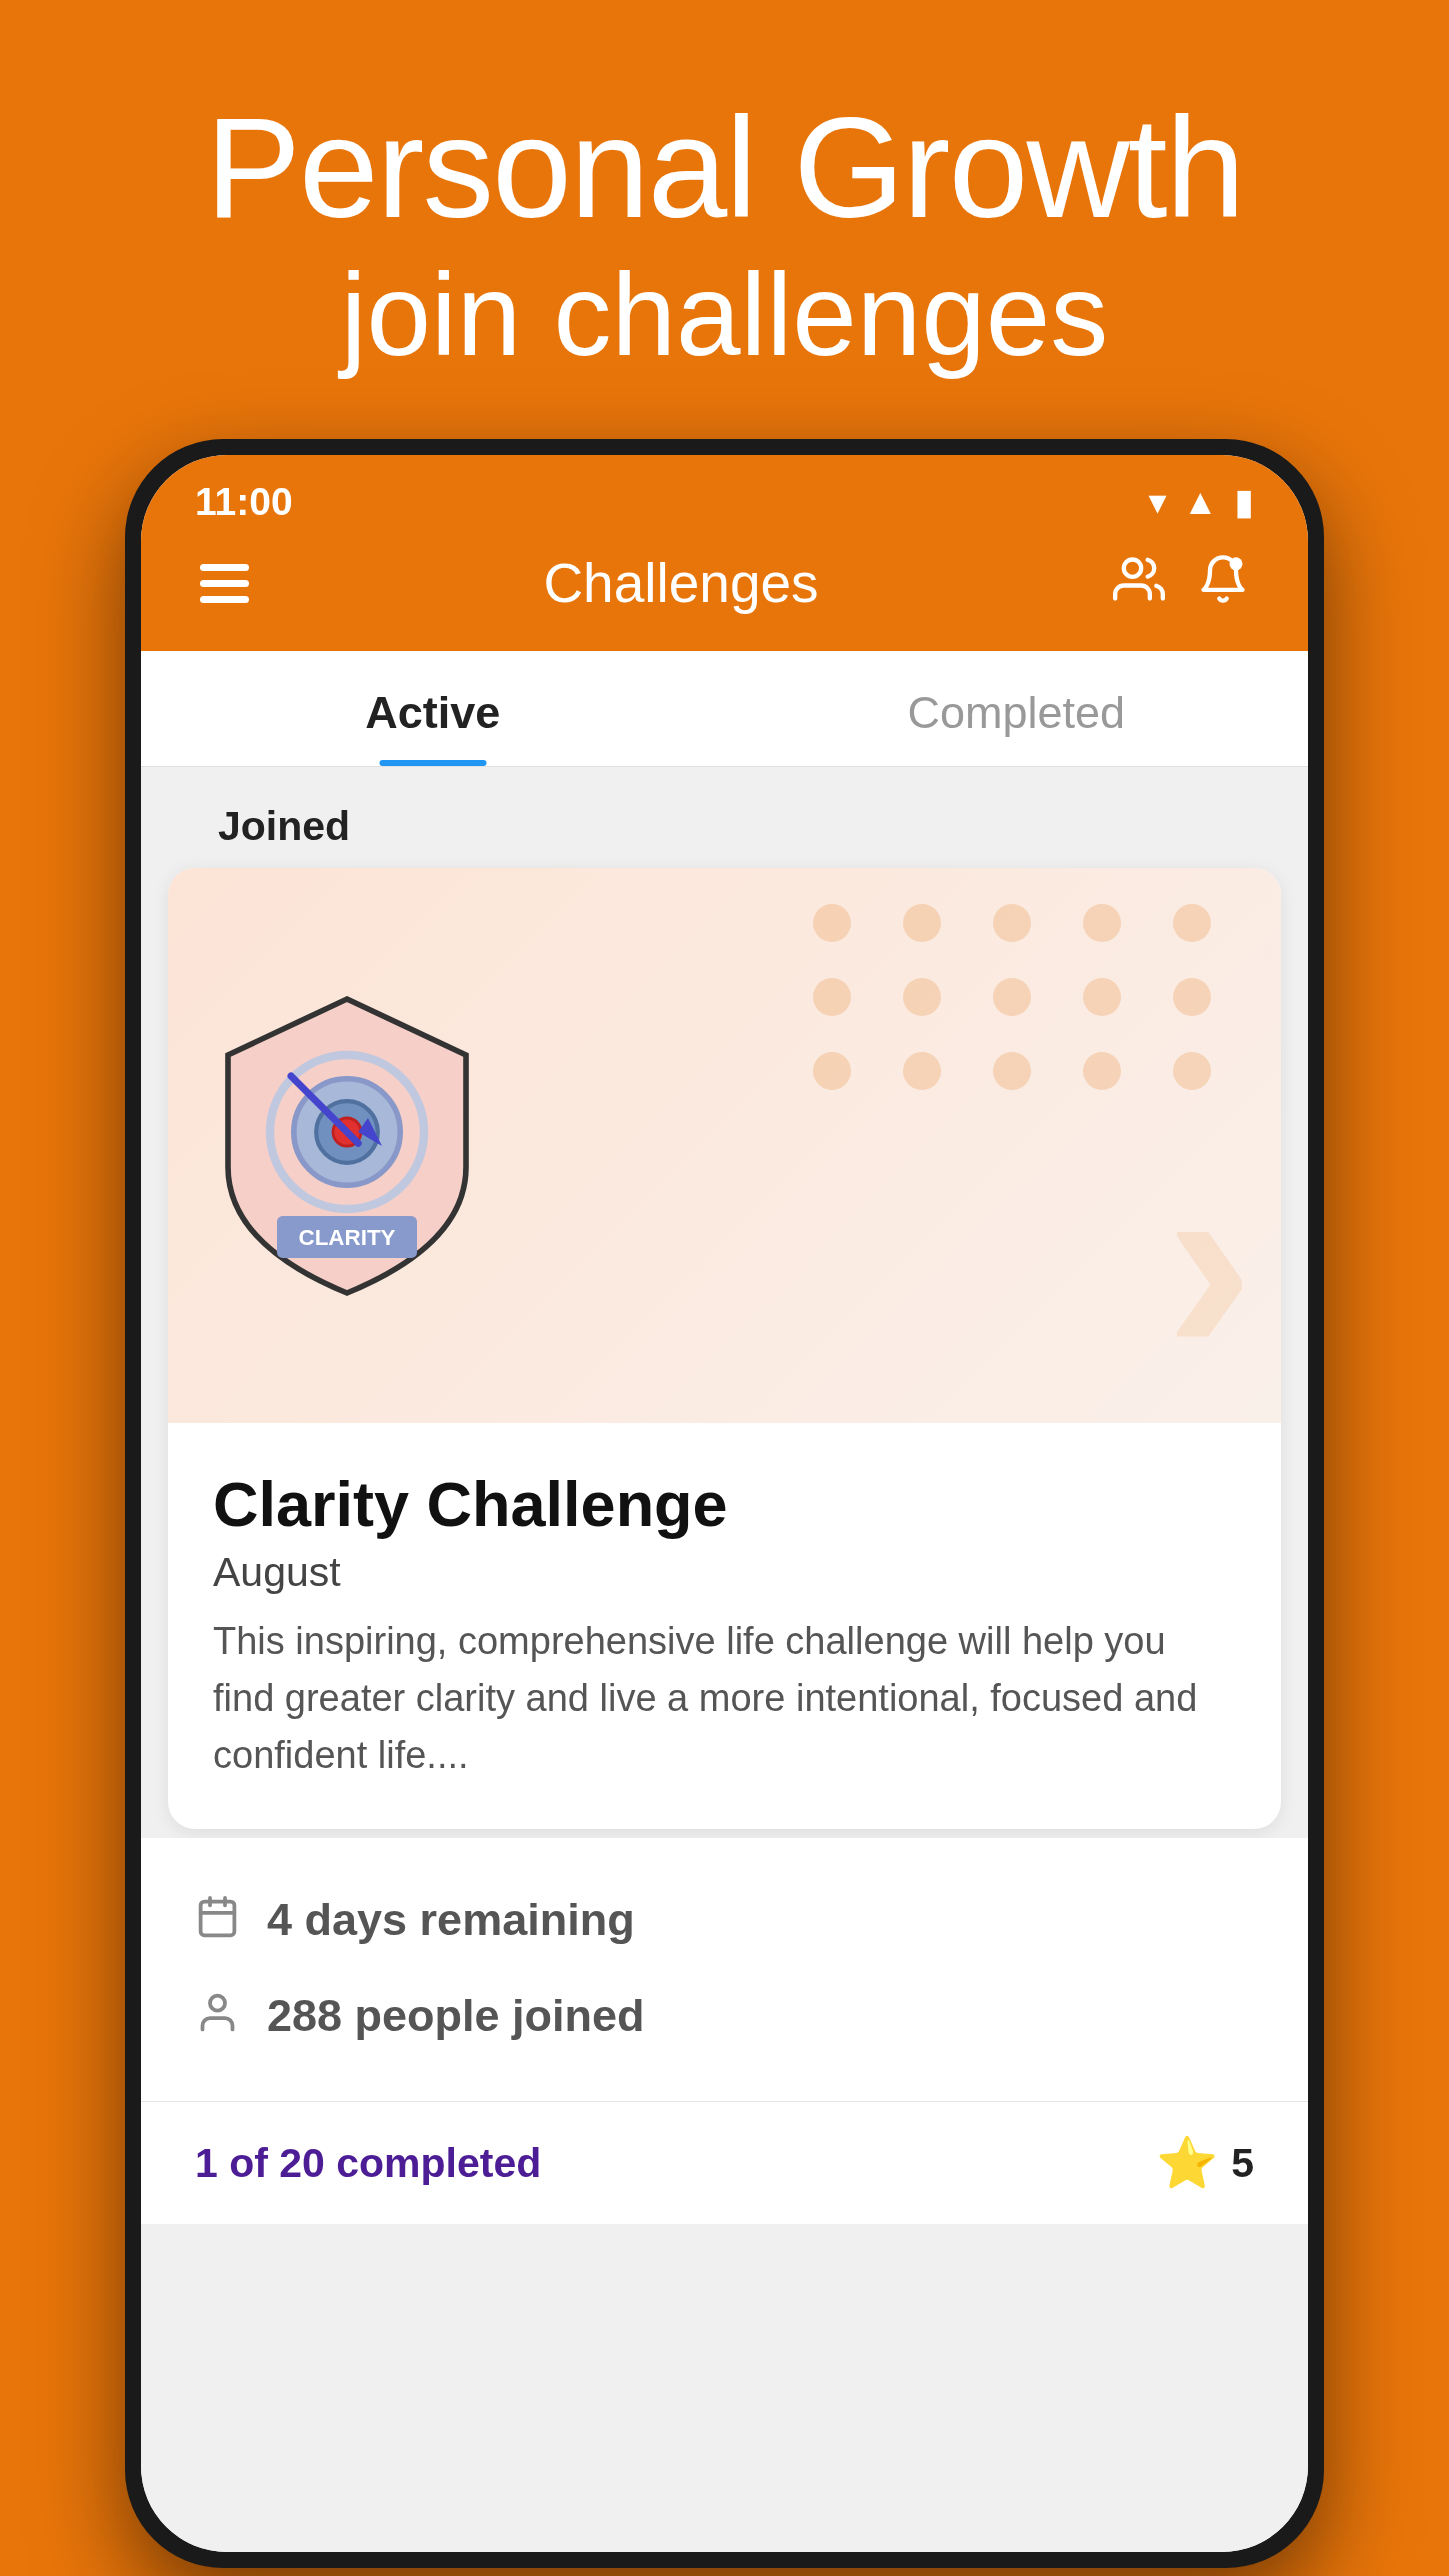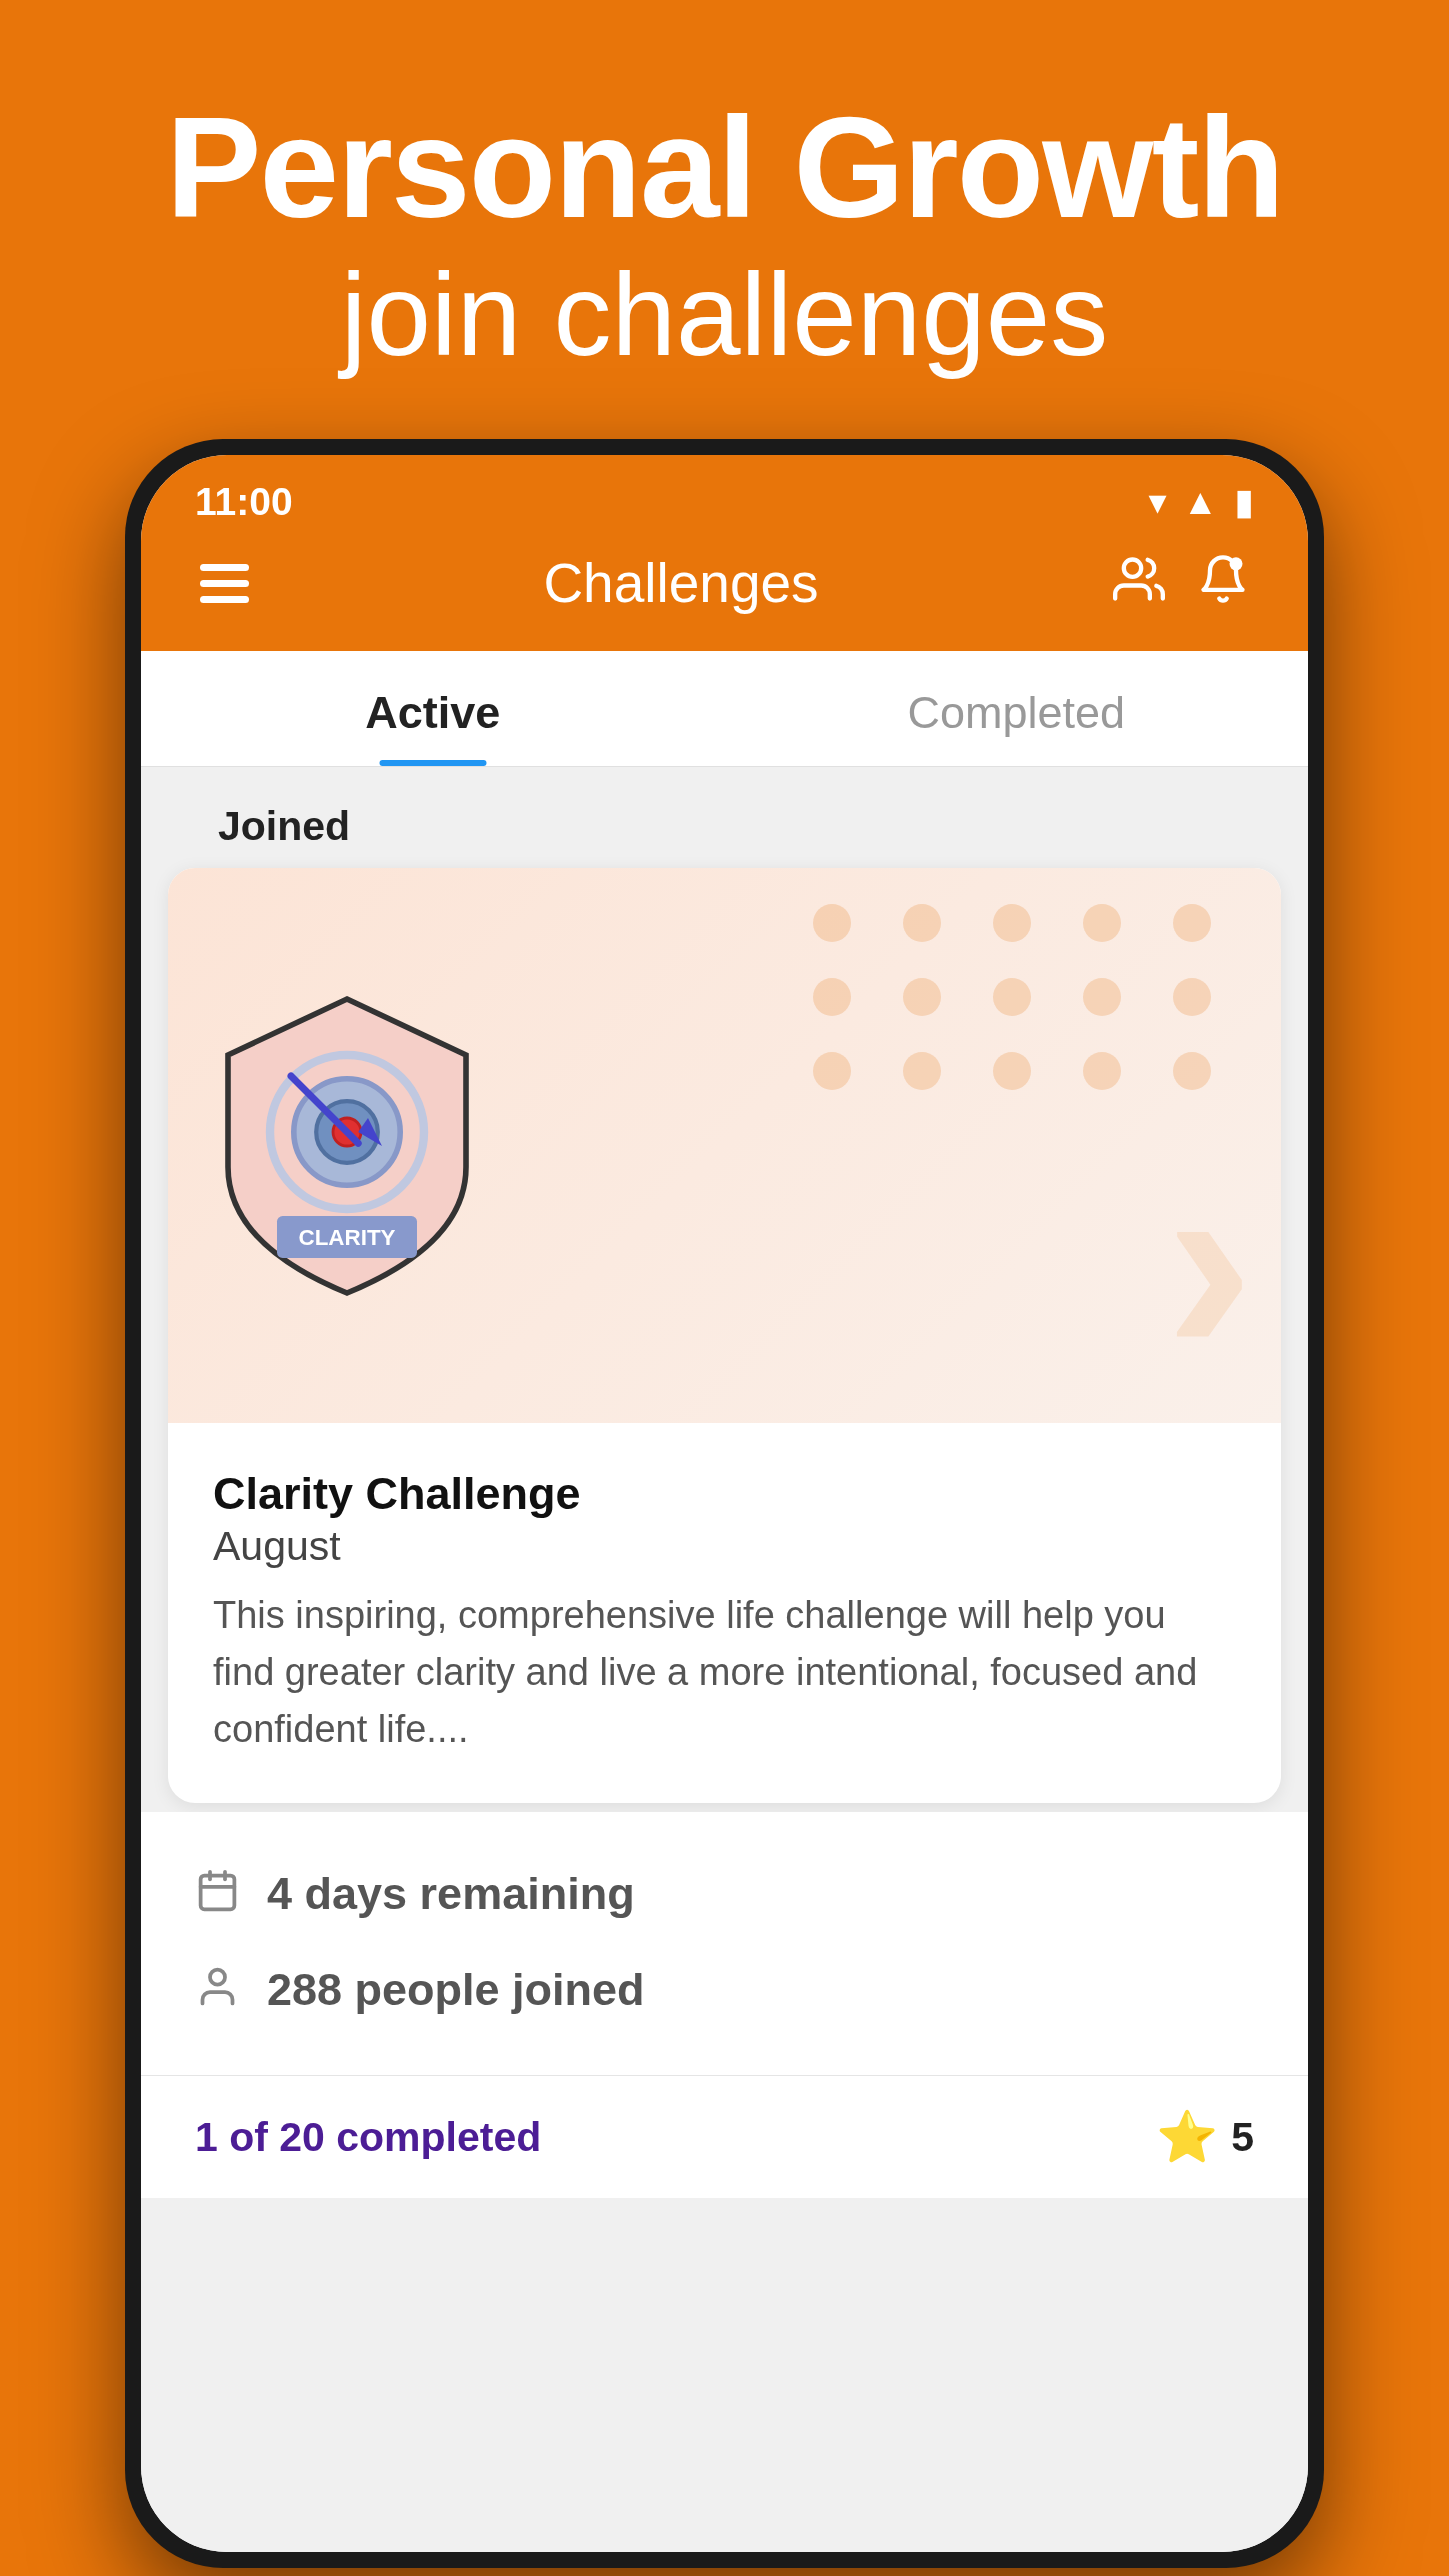--- a/index.html
+++ b/index.html
@@ -16,21 +16,21 @@
     }
 
     .hero-text {
       text-align: center;
       padding: 89px 54px 54px;
       color: white;
     }
 
     .hero-title {
       font-size: 143px;
-      font-weight: 700;
+      font-weight: 400;
       line-height: 1.1;
       letter-spacing: -1.8px;
     }
 
     .hero-subtitle {
       font-size: 116px;
       font-weight: 400;
       line-height: 1.2;
     }
 
@@ -235,24 +235,24 @@
       height: 322px;
       z-index: 2;
       position: relative;
     }
 
     .card-body {
       padding: 45px 45px 45px;
     }
 
     .card-title {
-      font-size: 45px;
+      font-size: 63px;
       font-weight: 800;
       color: #111;
-      margin-bottom: 3px;
+      margin-bottom: 9px;
     }
 
     .card-month {
       font-size: 41px;
       color: #444;
       margin-bottom: 17px;
     }
 
     .card-description {
       font-size: 38px;

